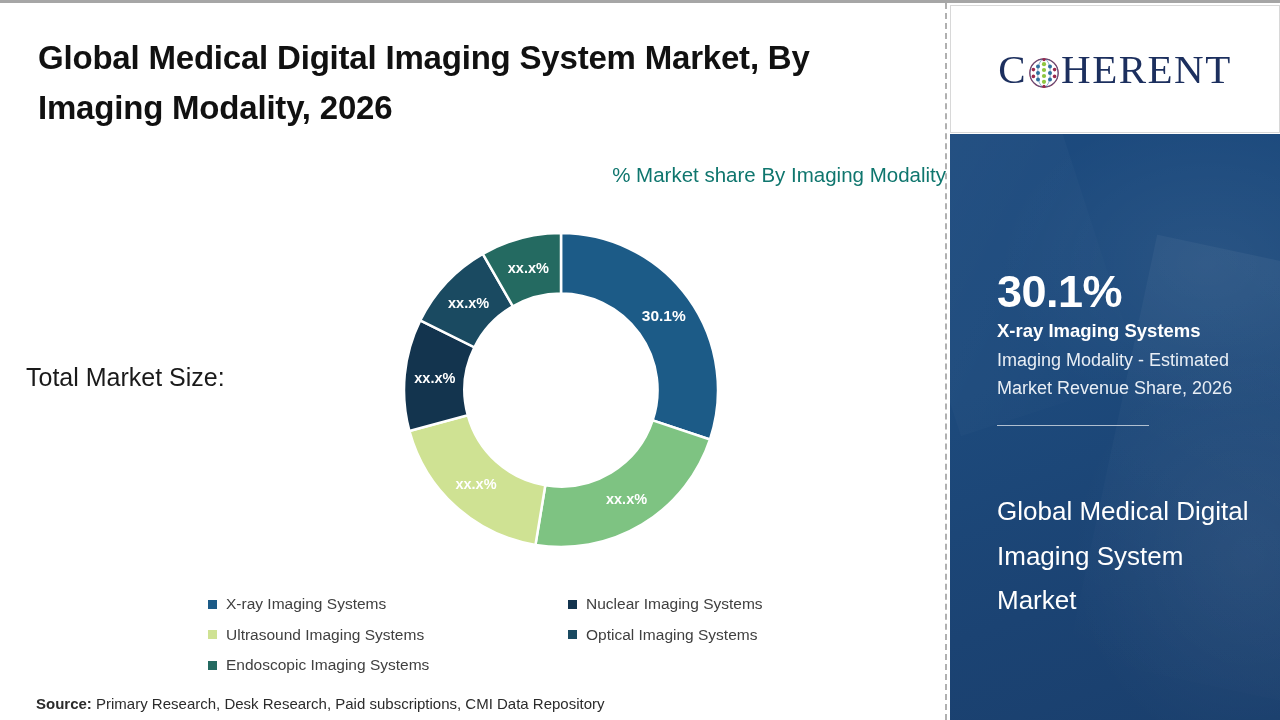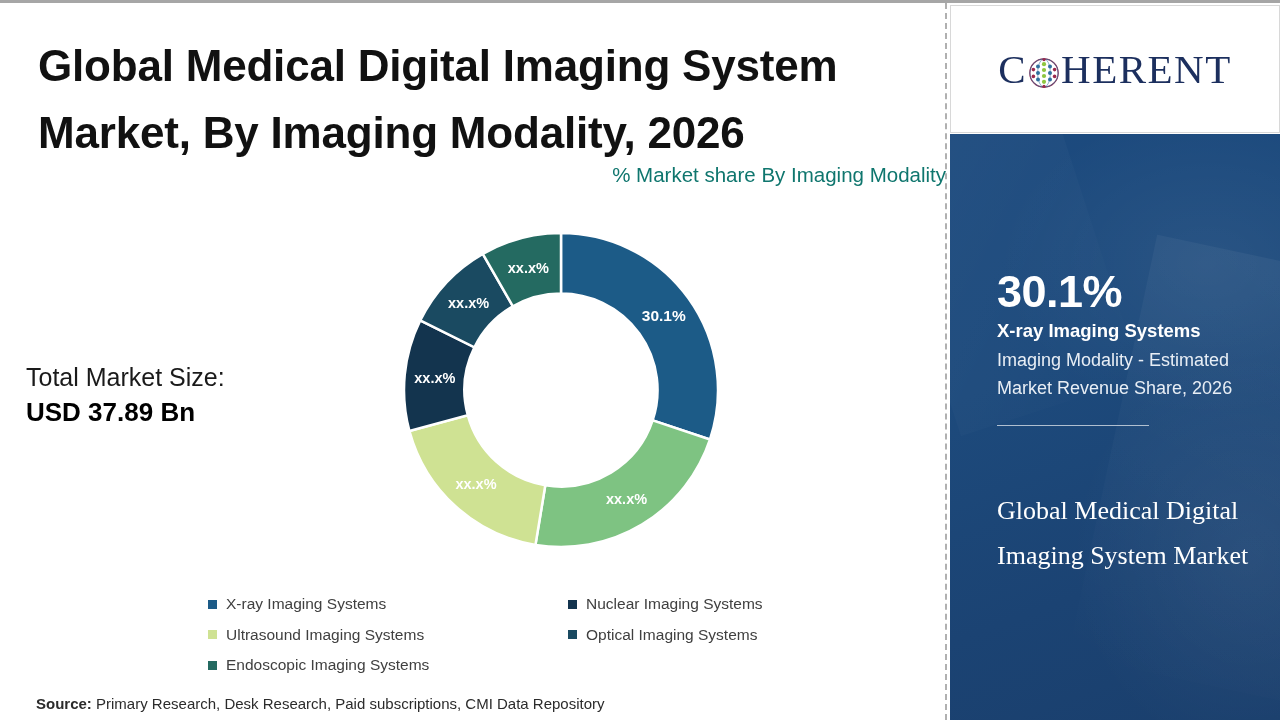--- a/index.html
+++ b/index.html
@@ -37,21 +37,21 @@
     width: 0;
     height: 717px;
     border-left: 2px dashed #b0b0b0;
   }
 
   .title {
     position: absolute;
     left: 38px;
     top: 30px;
     width: 880px;
-    font-size: 44px;
+    font-size: 33px;
     font-weight: bold;
     line-height: 1.52;
     color: #111111;
     letter-spacing: -0.2px;
   }
 
   .subtitle {
     position: absolute;
     left: 0;
     top: 160px;
@@ -258,37 +258,35 @@
   }
   .panel-title {
     position: absolute;
     left: 47px;
     top: 355px;
     width: 270px;
     font-size: 26px;
     color: #ffffff;
     line-height: 1.72;
     z-index: 2;
-    font-family: Liberation Serif, serif;
   }
 </style>
 </head>
 <body>
 
 <div class="canvas">
 
   <div class="main-area">
 
     <div class="title">Global Medical Digital Imaging System Market, By Imaging Modality, 2026</div>
 
     <div class="subtitle">% Market share By Imaging Modality</div>
 
     <div class="total-block">
       <div class="total-label">Total Market Size:</div>
-      <div class="total-value">USD 37.89 Bn</div>
     </div>
 
     <div class="donut-wrap">
       <svg width="318" height="318" viewBox="0 0 318 318">
         <g id="donut-slices">
             <path d="M 159 2 A 157 157 0 0 1 308.00809476347627 208.45288358588286 L 250.6399782795379 189.41352340531796 A 96.55499999999999 96.55499999999999 0 0 0 159 62.44500000000001 Z" fill="#1c5b87" stroke="#ffffff" stroke-width="2.5"></path>
             <path d="M 308.00809476347627 208.45288358588286 A 157 157 0 0 1 133.4659650644033 313.9096932406353 L 143.29656851460803 254.2694613429907 A 96.55499999999999 96.55499999999999 0 0 0 250.6399782795379 189.41352340531796 Z" fill="#7ec382" stroke="#ffffff" stroke-width="2.5"></path>
             <path d="M 133.4659650644033 313.9096932406353 A 157 157 0 0 1 7.435082703175993 199.95211648751382 L 65.78757586245325 184.185551639821 A 96.55499999999999 96.55499999999999 0 0 0 143.29656851460803 254.2694613429907 Z" fill="#cfe293" stroke="#ffffff" stroke-width="2.5"></path>
             <path d="M 7.435082703175993 199.95211648751382 A 157 157 0 0 1 18.227357224717963 89.48695772689248 L 72.42482469320154 116.24947900203888 A 96.55499999999999 96.55499999999999 0 0 0 65.78757586245325 184.185551639821 Z" fill="#13344e" stroke="#ffffff" stroke-width="2.5"></path>
             <path d="M 18.227357224717963 89.48695772689248 A 157 157 0 0 1 80.78493846169998 22.86989991717502 L 110.89773715394549 75.27998844906266 A 96.55499999999999 96.55499999999999 0 0 0 72.42482469320154 116.24947900203888 Z" fill="#1a4a61" stroke="#ffffff" stroke-width="2.5"></path>

